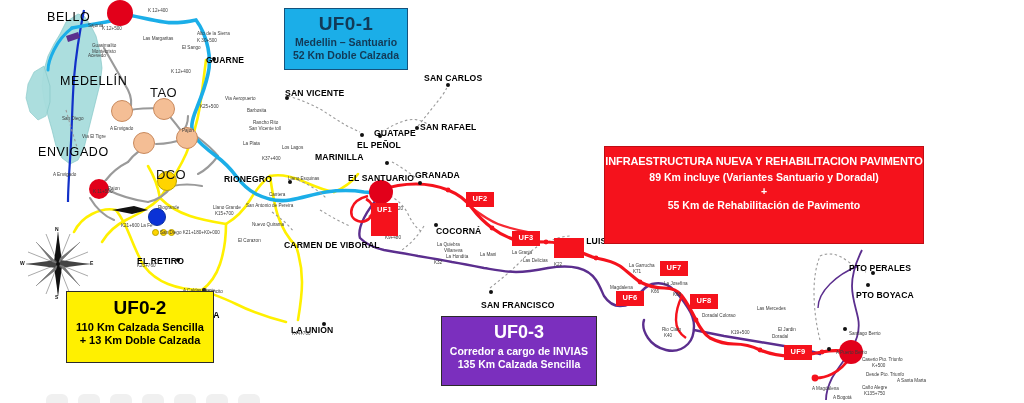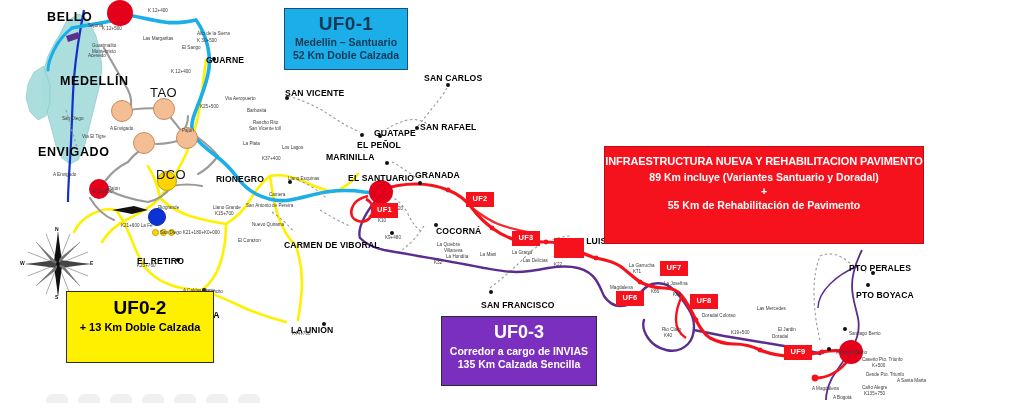--- a/index.html
+++ b/index.html
@@ -80,21 +80,21 @@
   
   .plabel{
     position:absolute;
     font-size:7.4px;
     font-weight:bold;
     color:#000;
     white-space:nowrap;
     letter-spacing:.15px;
   }
   .plabel.big{font-size:8.6px;}
-  .plabel.huge{font-size:12.5px;font-weight:bold;letter-spacing:.6px;}
+  .plabel.huge{font-size:12.5px;font-weight:normal;letter-spacing:.6px;}
   .plabel.zone{font-size:13px;font-weight:normal;color:#111;letter-spacing:.4px;text-align:center;}
   .plabel.tiny{font-size:4.6px;font-weight:normal;color:#3b3b3b;letter-spacing:0;}
 
   
   .dot{position:absolute;border-radius:50%;background:#111;}
   .bigdot{position:absolute;border-radius:50%;background:#E2001A;}
   .circ{position:absolute;border-radius:50%;border:1px solid #c98a5e;background:#F4BE95;}
   .circy{position:absolute;border-radius:50%;border:1px solid #b9a400;background:#FFD400;}
   .circb{position:absolute;border-radius:50%;border:1px solid #0a2fa0;background:#0B32D6;}
 
@@ -320,24 +320,24 @@
       <span class="plabel huge" style="left: 60px; top: 74px;">MEDELLÍN</span>
       <span class="plabel huge" style="left: 38px; top: 145px;">ENVIGADO</span>
     </div>
   <div id="placelabels">
       <span class="plabel big" style="left: 206px; top: 55px;">GUARNE</span>
       <span class="plabel big" style="left: 285px; top: 88px;">SAN VICENTE</span>
       <span class="plabel big" style="left: 424px; top: 73px;">SAN CARLOS</span>
       <span class="plabel big" style="left: 420px; top: 122px;">SAN RAFAEL</span>
       <span class="plabel big" style="left: 374px; top: 128px;">GUATAPE</span>
       <span class="plabel big" style="left: 357px; top: 140px;">EL PEÑOL</span>
-      <span class="plabel big" style="left: 315px; top: 152px; margin-left: 11px;">MARINILLA</span>
+      <span class="plabel big" style="left: 315px; top: 152px;">MARINILLA</span>
       <span class="plabel big" style="left: 348px; top: 173px;">EL SANTUARIO</span>
       <span class="plabel big" style="left: 415px; top: 170px;">GRANADA</span>
-      <span class="plabel big" style="left: 216px; top: 174px;">RIONEGRO</span>
+      <span class="plabel big" style="left: 224px; top: 174px;">RIONEGRO</span>
       <span class="plabel big" style="left: 436px; top: 226px;">COCORNÁ</span>
       <span class="plabel big" style="left: 565px; top: 236px;">SAN LUIS</span>
       <span class="plabel big" style="left: 284px; top: 240px;">CARMEN DE VIBORAL</span>
       <span class="plabel big" style="left: 137px; top: 256px;">EL RETIRO</span>
       <span class="plabel big" style="left: 182px; top: 281px; margin-top: 29px;">LA CEJA</span>
       <span class="plabel big" style="left: 481px; top: 300px;">SAN FRANCISCO</span>
       <span class="plabel big" style="left: 291px; top: 325px;">LA UNION</span>
       <span class="plabel big" style="left: 849px; top: 263px;">PTO PERALES</span>
       <span class="plabel big" style="left: 856px; top: 290px;">PTO BOYACA</span>
     </div>
@@ -411,21 +411,21 @@
       <span class="plabel tiny" style="left: 862px; top: 357px;">Caserio Pto. Triunfo</span>
       <span class="plabel tiny" style="left: 872px; top: 363px;">K+500</span>
       <span class="plabel tiny" style="left: 866px; top: 372px;">Desde Pto. Triunfo</span>
       <span class="plabel tiny" style="left: 862px; top: 385px;">Caño Alegre</span>
       <span class="plabel tiny" style="left: 864px; top: 391px;">K135+750</span>
       <span class="plabel tiny" style="left: 897px; top: 378px;">A Santa Marta</span>
       <span class="plabel tiny" style="left: 833px; top: 395px;">A Bogotá</span>
       <span class="plabel tiny" style="left: 812px; top: 386px;">A Magdalena</span>
     </div>
   <div id="uftags">
-      <div class="uftag" style="left: 371px; top: 203px; width: 27px; height: 15px;">
+      <div class="uftag" style="left: 371px; top: 203px; width: 27px; height: 33px;">
         <span style="display: block;">UF1</span>
       </div>
       <div class="uftag" style="left: 466px; top: 192px; width: 28px; height: 15px;">
         <span style="display: block;">UF2</span>
       </div>
       <div class="uftag" style="left: 512px; top: 231px; width: 28px; height: 15px;">
         <span style="display: block;">UF3</span>
       </div>
       <div class="uftag" style="left: 554px; top: 238px; width: 30px; height: 20px;">
         <span style="display: block; margin-top: 44px;">UF4</span>
@@ -446,20 +446,21 @@
     </div>
 
   <div class="callout cal-ufo1">
     <span class="ttl">UF0-1</span>
     <span class="ln">Medellin – Santuario</span>
     <span class="ln">52 Km Doble Calzada</span>
   </div>
 
   <div class="callout cal-ufo2">
     <span class="ttl">UF0-2</span>
+    <span class="ln">110 Km Calzada Sencilla</span>
     <span class="ln">+ 13 Km Doble Calzada</span>
   </div>
 
   <div class="callout cal-ufo3">
     <span class="ttl">UF0-3</span>
     <span class="ln">Corredor a cargo de INVIAS</span>
     <span class="ln">135 Km Calzada Sencilla</span>
   </div>
 
   <div class="callout cal-uf1uf9">

